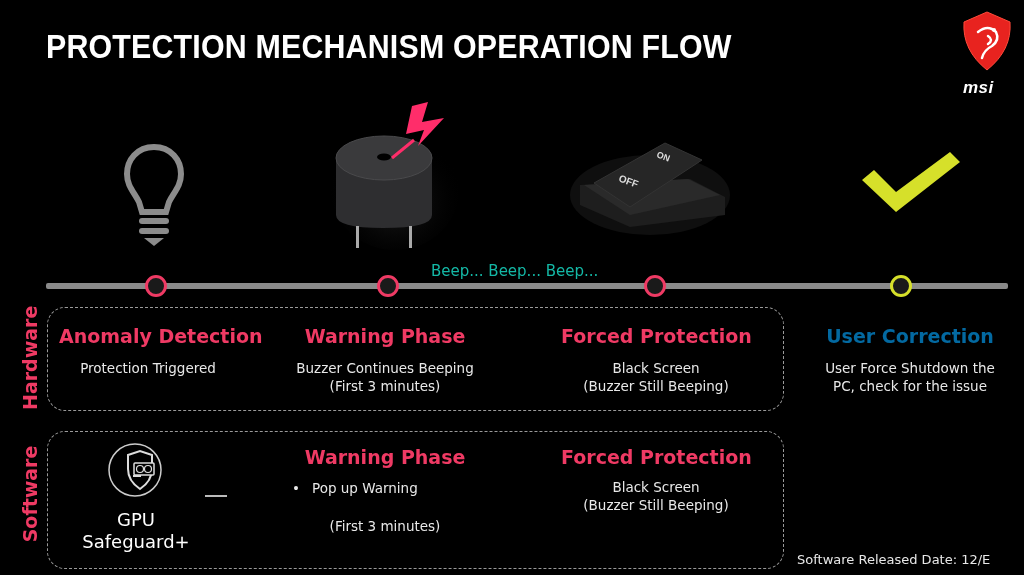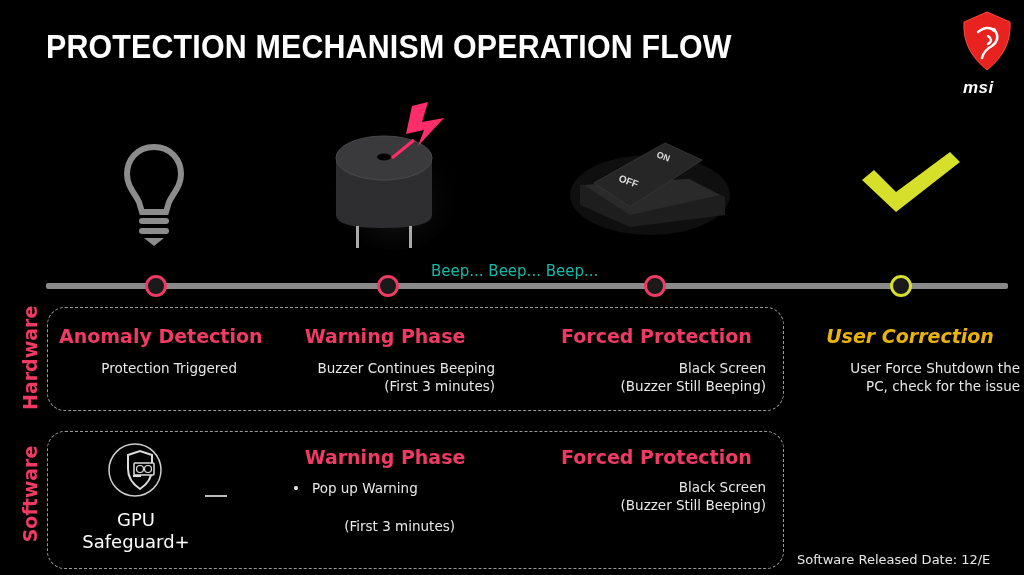--- a/index.html
+++ b/index.html
@@ -44,24 +44,24 @@
   .section-label {
     position: absolute; color: #ef3a64; font-weight: bold; font-size: 19px;
     transform: rotate(-90deg); transform-origin: center center;
     white-space: nowrap; text-align: center;
   }
 
   .col-title {
     position: absolute; font-weight: bold; font-size: 19px; color: #ef3a64;
     text-align: center; white-space: nowrap;
   }
-  .col-title.yellow { color: #eab308; font-style: italic; }
+  .col-title.yellow { color: #0369a1; }
 
   .col-desc {
-    position: absolute; font-size: 13.5px; color: #e8e8e8; text-align: right;
+    position: absolute; font-size: 13.5px; color: #e8e8e8; text-align: center;
     line-height: 18px; white-space: nowrap;
   }
 
   .bullets { position: absolute; left: 292px; top: 479px; font-size: 13.5px; color: #e8e8e8; line-height: 19px; }
   .bullets li { list-style: none; position: relative; padding-left: 20px; white-space: nowrap; }
   .bullets li::before { content: "•"; position: absolute; left: 0; }
 
   .gpu-label {
     position: absolute; left: 72px; top: 509px; width: 128px; text-align: center;
     font-size: 18px; line-height: 22px; color: #fff;

